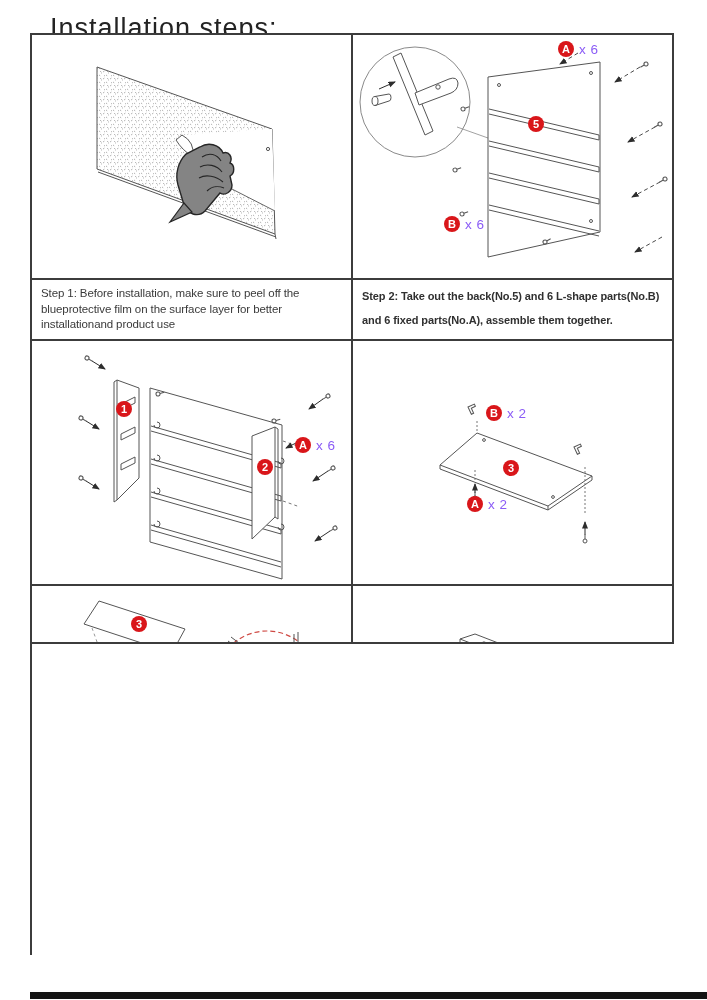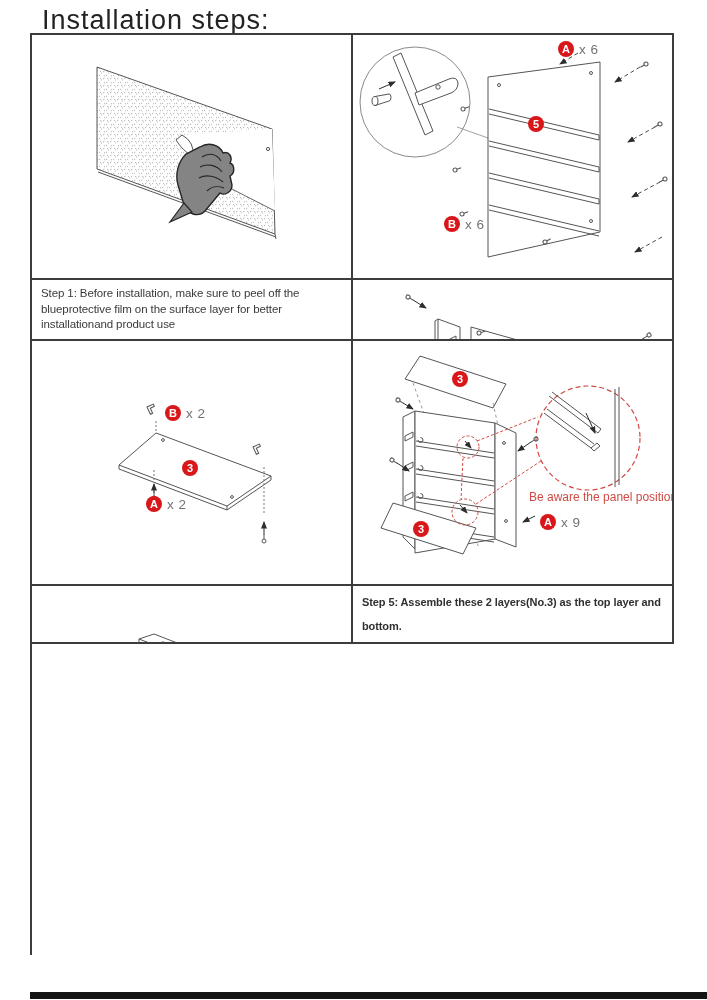--- a/index.html
+++ b/index.html
@@ -7,21 +7,21 @@
     --note:#cf4a44;
     --line:#3c3c3c;
     --draw:#5a5a5a;
   }
   html,body{margin:0;padding:0;background:#fff;}
   body{
     width:707px;height:1000px;position:relative;overflow:hidden;
     font-family:"Liberation Sans", sans-serif;color:#222;
   }
   .page-title{
-    position:absolute;left:38px;top:1px;margin:4px;
+    position:absolute;left:38px;top:1px;margin:12px;
     font-size:27px;font-weight:400;color:#232323;letter-spacing:1px;
   }
   .steps-table{
     position:absolute;left:30px;top:33px;
     display:grid;
     grid-template-columns:321px 321px;
     grid-template-rows:245px 61px 245px 58px 245px 66px;
     border:2px solid var(--line);border-right:none;border-bottom:none;
     background:#fff;
   }
@@ -41,21 +41,21 @@
   .illo svg{position:absolute;left:0;top:0;}
   .badge{
     position:absolute;width:16px;height:16px;border-radius:50%;
     background:var(--red);color:#fff;font-size:11px;font-weight:700;
     display:flex;align-items:center;justify-content:center;z-index:3;
   }
   .plabel{
     position:absolute;display:flex;align-items:center;gap:5px;z-index:3;
   }
   .plabel .badge{position:static;flex:0 0 auto;}
-  .qty{font-size:13.5px;font-weight:500;color:#737373;letter-spacing:0.5px;white-space:nowrap;}
+  .qty{font-size:13.5px;font-weight:500;color:#8b5cf6;letter-spacing:0.5px;white-space:nowrap;}
   .note{
     position:absolute;font-size:12px;color:var(--note);white-space:nowrap;z-index:3;
   }
   .bottom-bar{
     position:absolute;left:30px;top:992px;width:677px;height:7px;background:#141414;
   }
 </style>
 </head>
 <body>
 
@@ -148,20 +148,22 @@
       <span class="badge">B</span>
       <span class="qty">x 6</span>
     </div>
     <span class="badge" style="left:175px;top:81px;">5</span>
   </div>
 
   <div class="cell cap first">Step 1: Before installation, make sure to peel off the
 blueprotective film on the surface layer for better
 installationand product use</div>
 
+  <div class="cell cap">Step 2: Take out the back(No.5) and 6 L-shape parts(No.B)
+and 6 fixed parts(No.A), assemble them together.</div>
 
   <div class="cell illo">
     <svg width="321" height="245" viewBox="0 0 321 245">
       <g fill="none" stroke="#555" stroke-width="1">
 
         <g>
           <polygon points="85,39 107,47 107,137 85,159" fill="#fff"></polygon>
           <path d="M85,39 L82,41 L82,161 L85,159"></path>
           <polygon points="89,63 103,56 103,62 89,69"></polygon>
           <polygon points="89,93 103,86 103,92 89,99"></polygon>
@@ -319,19 +321,17 @@
         <path d="M138,84 L152,102" marker-end="url(#ah)" stroke="#2d2d2d"></path>
         <path d="M88,71 L99,77" stroke="#8a8a8a" stroke-width="0.8"></path>
       </g>
     </svg>
     <div class="plabel" style="left:57px;top:59px;">
       <span class="badge">4</span>
       <span class="qty">x 2</span>
     </div>
   </div>
 
-  <div class="cell cap">Step 5: Assemble these 2 layers(No.3) as the top layer and
-bottom.</div>
 
 
 </div>
 
 <div class="bottom-bar"></div>
 
 </body></html>

